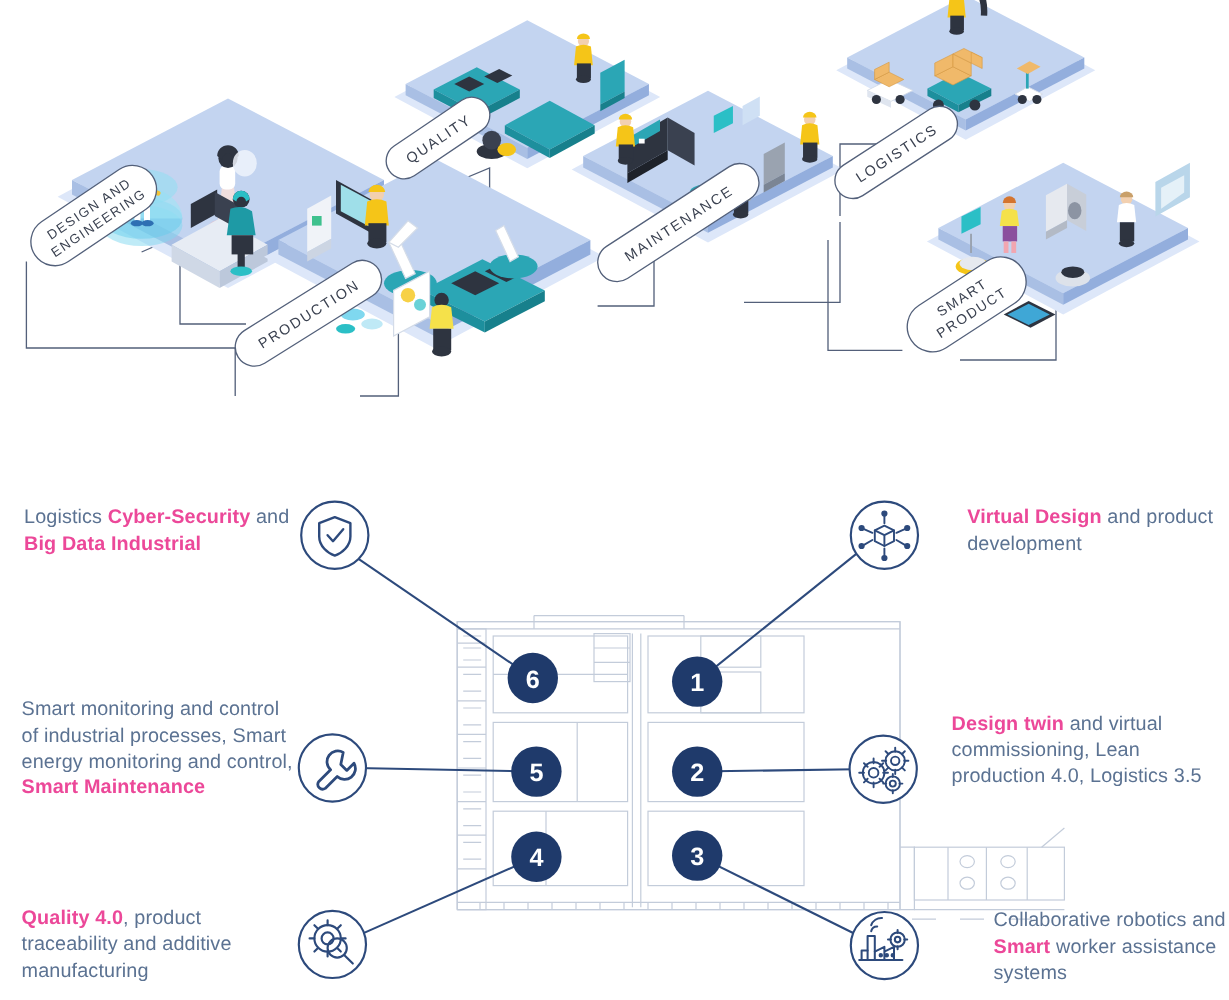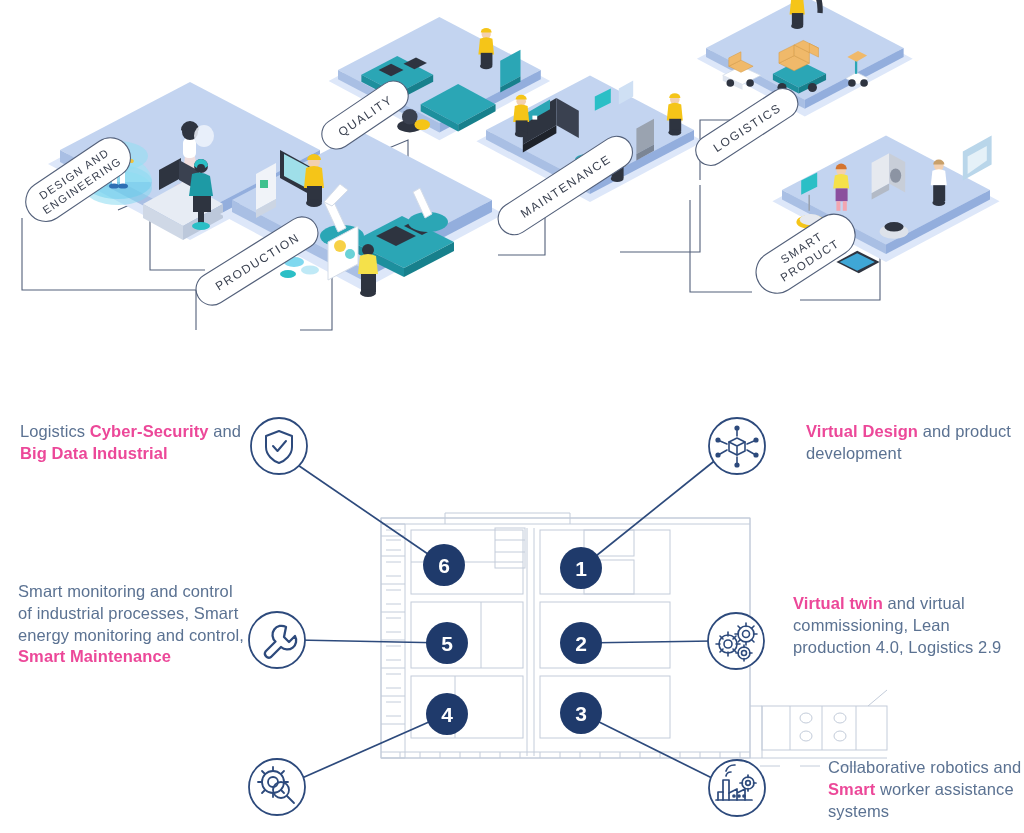--- a/index.html
+++ b/index.html
@@ -584,18 +584,19 @@
           <path d="M748,775 v2.5 M748,788.5 v2.5 M740,783 h2.5 M753.5,783 h2.5"></path>
           <circle cx="734" cy="796" r="1" fill="#2d4a7c"></circle>
           <circle cx="739" cy="796" r="1" fill="#2d4a7c"></circle>
           <circle cx="744" cy="796" r="1" fill="#2d4a7c"></circle>
         </g>
       </g>
     </svg>
 
     <div class="callout-text left ct-tl" style="top:29px;"><span>Logistics </span><b>Cyber-Security</b><span> and </span><b>Big Data Industrial</b></div>
     <div class="callout-text left ct-ml" style="top:189px;"><span>Smart monitoring and control of industrial processes, Smart energy monitoring and control, </span><b>Smart Maintenance</b></div>
+    <div class="callout-text left ct-bl" style="top:363px;"><b>Quality 4.0</b><span>, product traceability and additive manufacturing</span></div>
     <div class="callout-text right ct-tr" style="top:29px;margin-left:13px;"><b>Virtual Design</b><span> and product development</span></div>
-    <div class="callout-text right ct-mr" style="top:201px;"><b>Virtual twin</b><span> and virtual commissioning, Lean production 4.0, Logistics 2.9</span></div>
+    <div class="callout-text right ct-mr" style="top:201px;"><b>Design twin</b><span> and virtual commissioning, Lean production 4.0, Logistics 3.5</span></div>
     <div class="callout-text right ct-br" style="top:365px;margin-left:35px;"><span>Collaborative robotics and </span><b>Smart</b><span> worker assistance systems</span></div>
   </div>
 
 </div>
 
 </body></html>

